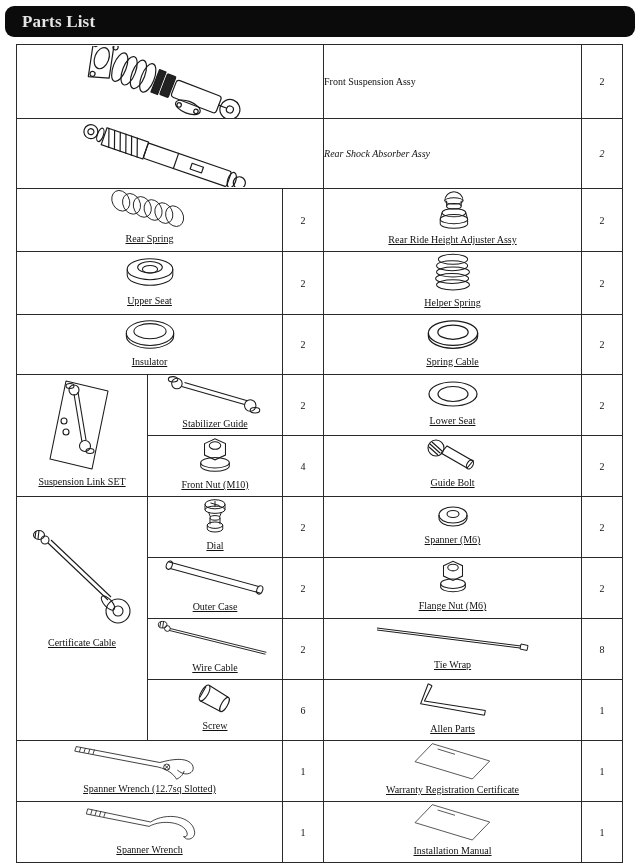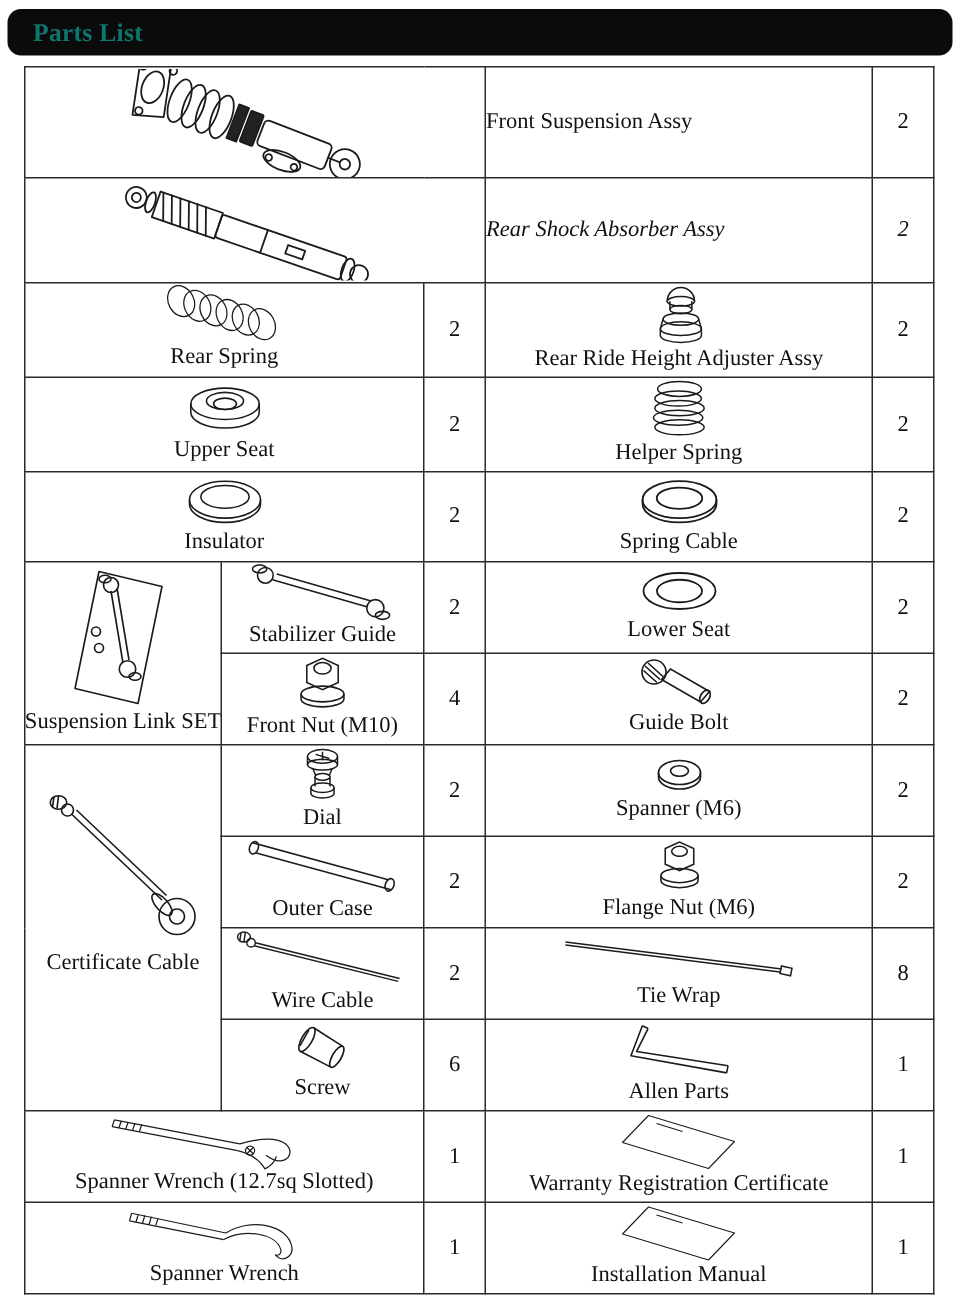--- a/index.html
+++ b/index.html
@@ -5,41 +5,41 @@
   * { margin:0; padding:0; box-sizing:border-box; }
   html,body { width:640px; background:#ffffff; font-family:"Liberation Serif", serif; color:#111; }
   body { height:867px; position:relative; }
 
   .header-bar {
     position:absolute; left:5px; top:6px; width:630px; height:31px;
     background:#0b0b0b; border-radius:9px;
     display:flex; align-items:center; padding-left:17px;
   }
   .header-bar .title {
-    color:#0f766e; font-weight:bold; font-size:17px; letter-spacing:0.2px;
+    color:#e5e5e5; font-weight:bold; font-size:17px; letter-spacing:0.2px;
   }
 
   table.parts {
     position:absolute; left:16px; top:44px;
     border-collapse:collapse; table-layout:fixed; width:607px;
   }
   table.parts td {
     border:1px solid #2a2a2a; padding:0; vertical-align:middle;
-    font-size:15px; overflow:hidden;
+    font-size:10px; overflow:hidden;
   }
   tr.r1 { height:74px; }
   tr.r2 { height:70px;font-style:italic; }
   tr.rS { height:60px; }
 
   td.qty { text-align:center; }
   td.name-left { padding-left:18px; }
 
   .cellbox { height:100%; display:flex; flex-direction:column; align-items:center; justify-content:flex-end; padding-bottom:3px; }
   .cellbox .art { flex:1; display:flex; align-items:center; justify-content:center; width:100%; overflow:hidden; }
-  .cellbox .label { line-height:17px; white-space:nowrap; text-align:left; }
+  .cellbox .label { line-height:17px; white-space:nowrap; text-align:left;text-decoration:underline; }
   .imgonly { height:100%; display:flex; align-items:center; justify-content:center; }
   .art svg { display:block; }
 </style>
 </head>
 <body>
 
 <div class="header-bar">
   <span class="title">Parts List</span>
 </div>
 

